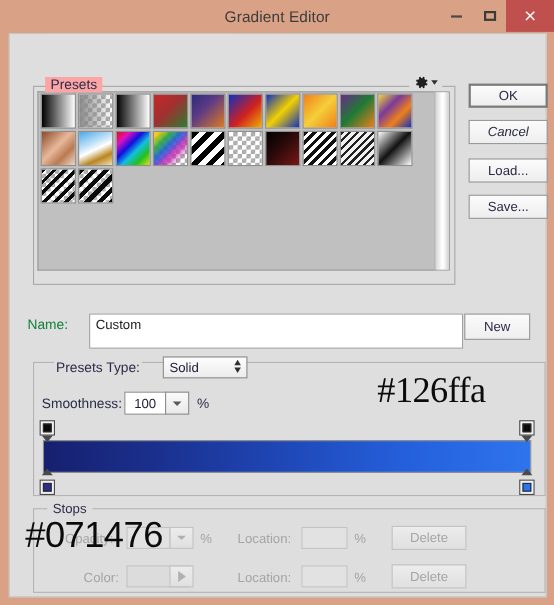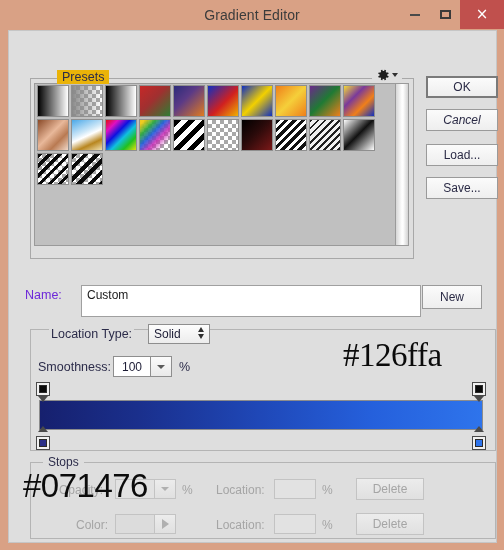--- a/index.html
+++ b/index.html
@@ -82,26 +82,25 @@
     position: absolute;
     left: 0; top: 7px;
     width: 384px; height: 181px;
     border: 1px solid #a8a8a8;
     border-top-color: #a8a8a8;
     background: transparent;
   }
   #presets-legend {
     position: absolute;
     left: 11px; top: -1px;
-    background: #eab308;
+    background: #fca5a5;
     padding: 0 5px;
     font-size: 12.5px;
     color: #2c2c4a;
     z-index: 3;
-    margin-left: 16px;
   }
   #gear-icon-wrap {
     position: absolute;
     right: 12px; top: -3px;
     background: #dedede;
     padding: 0 4px;
     z-index: 3;
     display: flex; align-items: center;
   }
   #gear-caret {
@@ -175,21 +174,21 @@
   }
   .sidebtn.focused { border: 2px solid #7a7a7a; }
   #btn-ok     { top: 45px; }
   #btn-cancel { top: 78px; font-style: italic; }
   #btn-load   { top: 113px; }
   #btn-save   { top: 146px; }
 
   
   #name-label {
     position: absolute; left: 16px; top: 257px;
-    font-size: 12.5px; color: #6d28d9;
+    font-size: 12.5px; color: #15803d;
   }
   #name-input {
     position: absolute; left: 72px; top: 254px;
     width: 340px; height: 32px;
     background: #ffffff;
     border: 1px solid #a0a0a0;
     font-size: 12px; color: #1a1a1a;
     padding: 0 5px;
     line-height: 19px;
     font-family: "Liberation Sans", sans-serif;
@@ -222,21 +221,21 @@
     z-index: 2;
   }
 
   #gradient-type-label {
     position: absolute; left: 40px; top: 296px;
     font-size: 12.5px; color: #2c2c4a;
     background: #dedede; padding: 0 2px; z-index: 3;
   }
   #gradient-type-select {
     position: absolute; left: 139px; top: 293px;
-    width: 62px; height: 20px;
+    width: 77px; height: 20px;
     background: linear-gradient(to bottom,#fdfdfd,#ececec);
     border: 1px solid #8e8e8e;
     font-size: 12px; color: #1c1c35;
     z-index: 3;
     display: flex; align-items: center;
     padding-left: 5px;
   }
   #gradient-type-select .spinner {
     position: absolute; right: 5px; top: 2px;
     display: flex; flex-direction: column; gap: 2px;
@@ -519,21 +518,21 @@
     <div class="sidebtn" id="btn-save">Save...</div>
 
     <div id="name-label">Name:</div>
     <div id="name-input">Custom</div>
     <div id="btn-new">New</div>
 
     <div id="gradient-group">
       <div id="gradient-frame"></div>
     </div>
     <div class="grp-legend-gap" style="left:34px; width:170px;"></div>
-    <div id="gradient-type-label">Location Type:</div>
+    <div id="gradient-type-label">Presets Type:</div>
     <div id="gradient-type-select">
       <span>Solid</span>
       <span class="spinner">
         <span class="spin-up"></span>
         <span class="spin-down"></span>
       </span>
     </div>
 
     <div id="smoothness-label">Smoothness:</div>
     <div id="smoothness-input">100</div>

